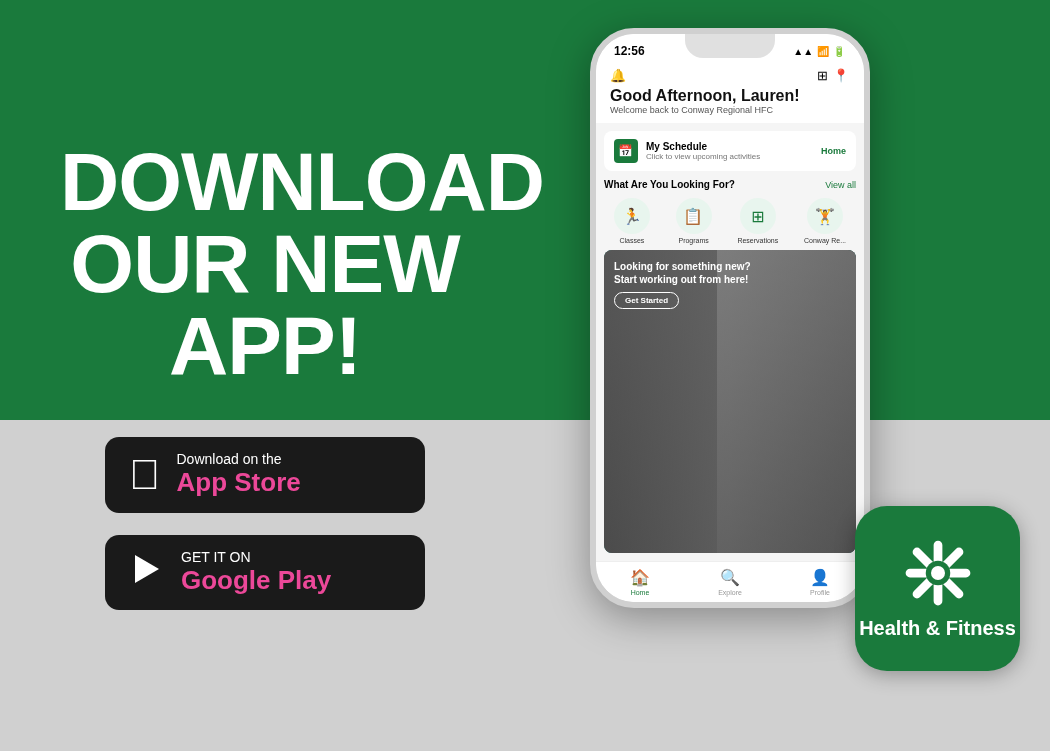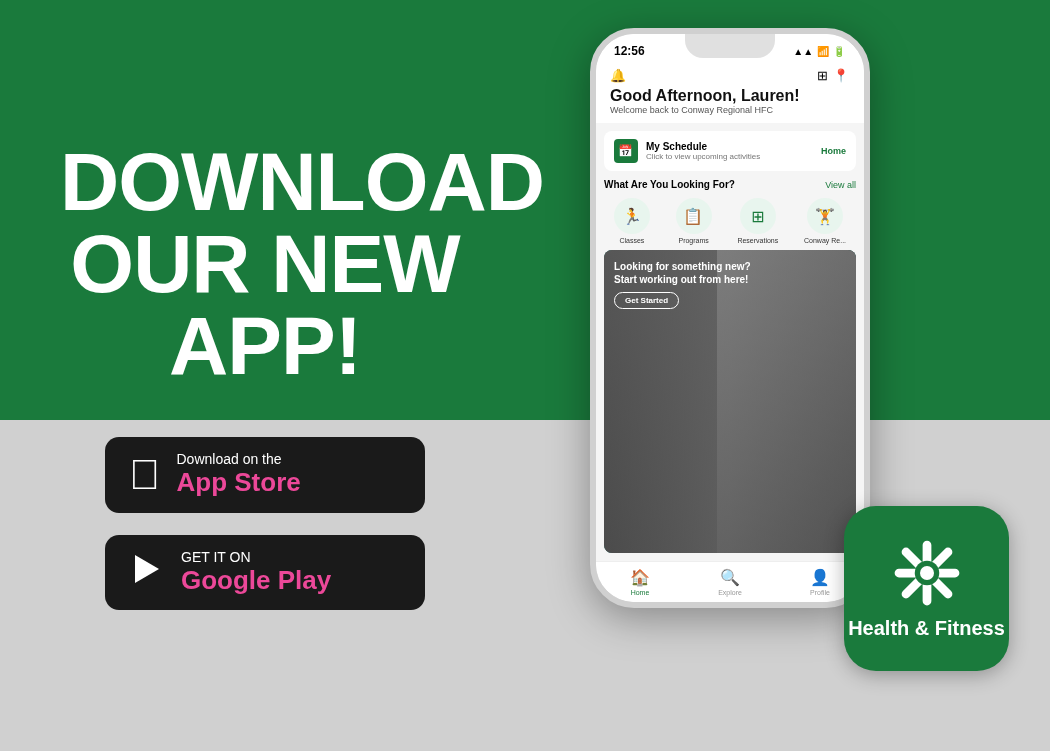--- a/index.html
+++ b/index.html
@@ -327,21 +327,21 @@
 
     .nav-icon { font-size: 16px; color: #999; }
     .nav-icon.active { color: #1a7a3c; }
     .nav-label { font-size: 7px; color: #999; }
     .nav-label.active { color: #1a7a3c; }
 
     
     .hf-badge {
       position: absolute;
       bottom: 80px;
-      right: 41px;
+      right: 30px;
       width: 165px;
       height: 165px;
       background: #1a7a3c;
       border-radius: 32px;
       display: flex;
       flex-direction: column;
       align-items: center;
       justify-content: center;
       gap: 8px;
       box-shadow: 0 4px 20px rgba(0,0,0,0.3);

